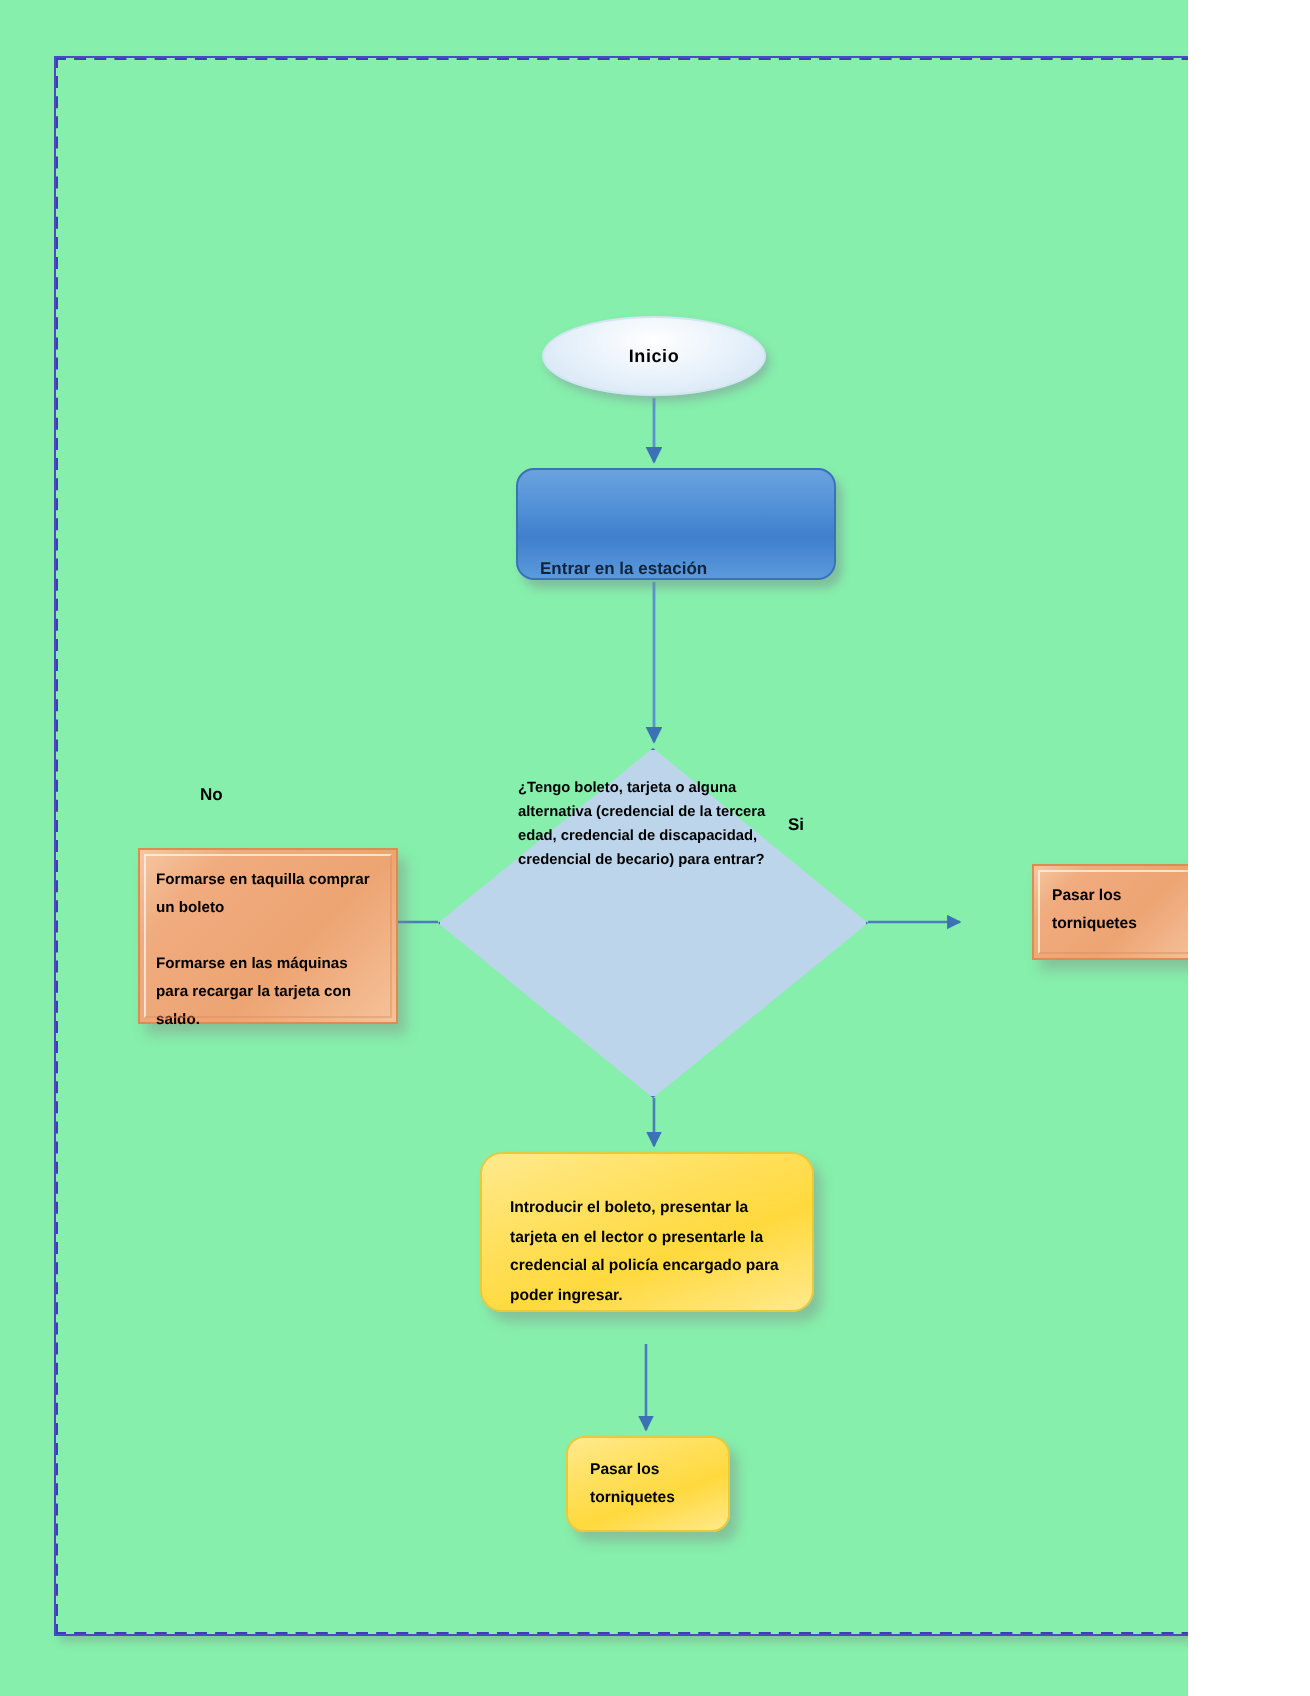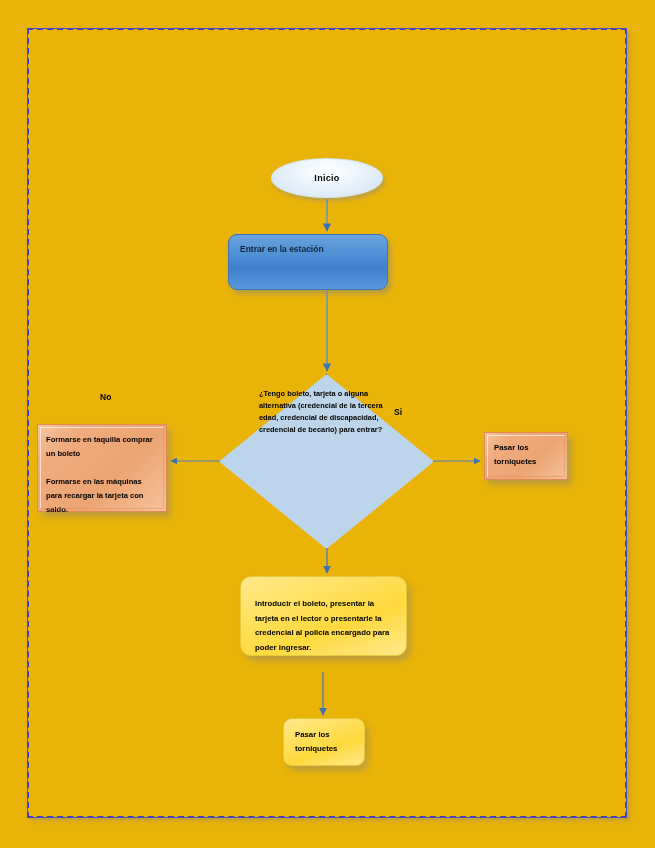--- a/index.html
+++ b/index.html
@@ -5,23 +5,23 @@
   html, body {
     margin: 0;
     padding: 0;
     background: #ffffff;
   }
   body {
     font-family: "Liberation Sans", sans-serif;
   }
   #page {
     position: relative;
-    width: 655px;
+    width: 594px;
     height: 848px;
-    background: #eab308;
+    background: #86efac;
     overflow: hidden;
   }
 
   
   #page-border {
     position: absolute;
     left: 27px;
     top: 28px;
     width: 600px;
     height: 790px;
@@ -75,29 +75,29 @@
   }
   #node-inicio .txt {
     text-align: center;
     font-size: 9px;
     font-weight: 700;
     letter-spacing: 0.3px;
   }
 
   
   #node-entrar {
-    left: 228px;
+    left: 258px;
     top: 234px;
     width: 160px;
     height: 56px;
     border-radius: 9px;
     background: linear-gradient(180deg, #6aa2de 0%, #4f8fd6 38%, #3f7fcc 62%, #5b9adc 100%);
     border: 1px solid #3a72b5;
     box-shadow: 3px 4px 5px rgba(120,130,140,0.45);
-    align-items: flex-start;
+    align-items: flex-end;
     padding: 9px 11px 0 11px;
   }
   #node-entrar .txt {
     font-size: 8.5px;
     font-weight: 700;
     color: #10253d;
     text-align: left;
   }
 
   
@@ -125,20 +125,21 @@
     line-height: 1.63;
     text-align: left;
     color: #000000;
   }
 
   
   .orange-box {
     background: linear-gradient(135deg, #f6c6a0 0%, #f0ab7e 22%, #eda473 60%, #f5c29a 100%);
     border: 1px solid #e08a51;
     box-shadow: 4px 5px 6px rgba(130,130,130,0.42);
+    margin-left: 32px;
   }
   .orange-box::before {
     content: "";
     position: absolute;
     inset: 2px;
     border-top: 1px solid rgba(255,245,230,0.75);
     border-left: 1px solid rgba(255,245,230,0.75);
     border-right: 1px solid rgba(222,140,90,0.45);
     border-bottom: 1px solid rgba(222,140,90,0.45);
     pointer-events: none;

